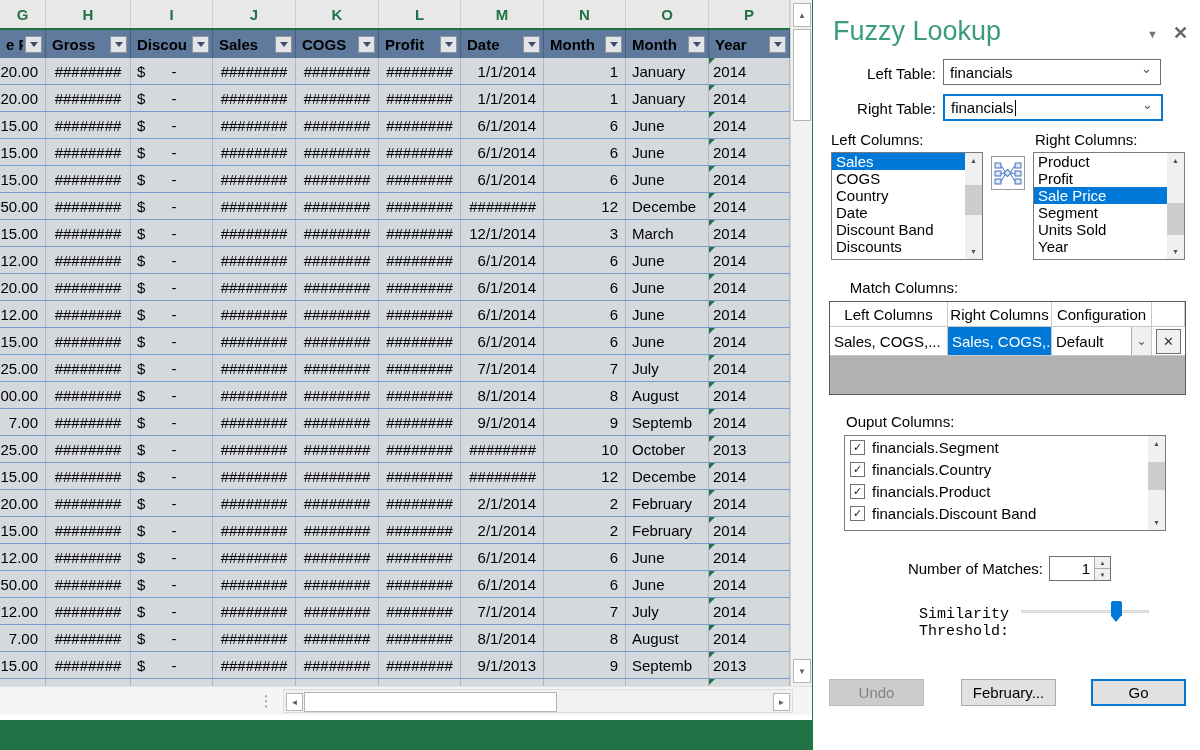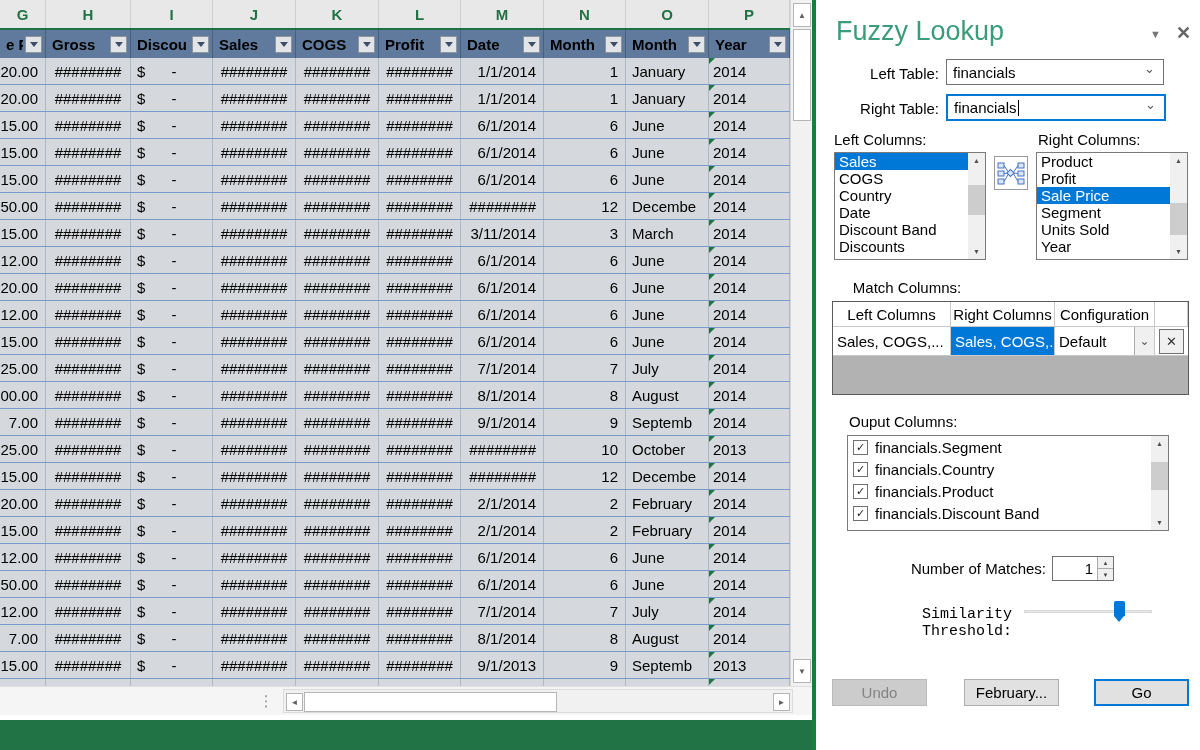--- a/index.html
+++ b/index.html
@@ -48,21 +48,21 @@
   .zo-minus { position:absolute; left:972px; top:0; width:22px; height:30px; display:flex; align-items:center; justify-content:center; font-size:17px; }
   .zo-track { position:absolute; left:996px; top:14px; width:124px; height:2px; background:#fff; }
   .zo-thumb { position:absolute; left:1049px; top:8px; width:7px; height:14px; background:#fff; border:1px solid #d9e7df; }
   .zo-plus { position:absolute; left:1121px; top:0; width:22px; height:30px; display:flex; align-items:center; justify-content:center; font-size:16px; font-weight:700; }
   .zo-pct { position:absolute; left:1146px; top:0; width:48px; height:30px; display:flex; align-items:center; justify-content:flex-end; font-size:13px; }
 
   .watermark { position:absolute; left:472px; top:704px; z-index:50; font-size:19px; font-weight:700; color:#fff; letter-spacing:1px;
     text-shadow:-1px -1px 0 #3a3a3a, 1px -1px 0 #3a3a3a, -1px 1px 0 #3a3a3a, 1px 1px 0 #3a3a3a; }
 
   
-  .panel { position:absolute; left:812px; top:0; width:388px; height:750px; background:#fff; border-left:4px solid #15803d; font-size:15px; color:#000; }
+  .panel { position:absolute; left:812px; top:0; width:388px; height:750px; background:#fff; border-left:1px solid #15803d; font-size:15px; color:#000; }
   .p-title { position:absolute; left:20px; top:16px; font-size:27px; font-weight:400; color:#3a9c78; }
   .p-collapse { position:absolute; left:334px; top:28px; color:#777; font-size:11px; }
   .p-close { position:absolute; left:360px; top:22px; color:#666; font-size:18px; font-weight:700; }
   .flabel { position:absolute; text-align:right; }
   .combo { position:absolute; background:#fff; border:1px solid #707070; display:flex; align-items:center; padding-left:6px; }
   .combo .chev { position:absolute; right:8px; color:#555; font-size:13px; top:1px; }
   .combo-focus { border:2px solid #0078d7; }
   .caret { display:inline-block; width:1px; height:16px; background:#000; margin-left:1px; }
 
   .listbox { position:absolute; background:#fff; border:1px solid #7a7a7a; overflow:hidden; }
@@ -280,21 +280,21 @@
         <div class="row">
           <div class="cell al-r" style="width: 46px;">15.00</div>
           <div class="cell al-c" style="width: 85px;">########</div>
           <div class="cell " style="width: 82px;">
             <span class="dsym">$</span>
             <span class="dval">-</span>
           </div>
           <div class="cell al-c" style="width: 83px;">########</div>
           <div class="cell al-c" style="width: 83px;">########</div>
           <div class="cell al-c" style="width: 82px;">########</div>
-          <div class="cell al-r" style="width: 83px;">3/11/2014</div>
+          <div class="cell al-r" style="width: 83px;">12/1/2014</div>
           <div class="cell al-r" style="width: 82px;">3</div>
           <div class="cell al-l" style="width: 83px;">March</div>
           <div class="cell al-l year-cell" style="width: 81px;">2014<div class="tri"></div></div>
         </div>
         <div class="row">
           <div class="cell al-r" style="width: 46px;">12.00</div>
           <div class="cell al-c" style="width: 85px;">########</div>
           <div class="cell " style="width: 82px;">
             <span class="dsym">$</span>
             <span class="dval">-</span>

